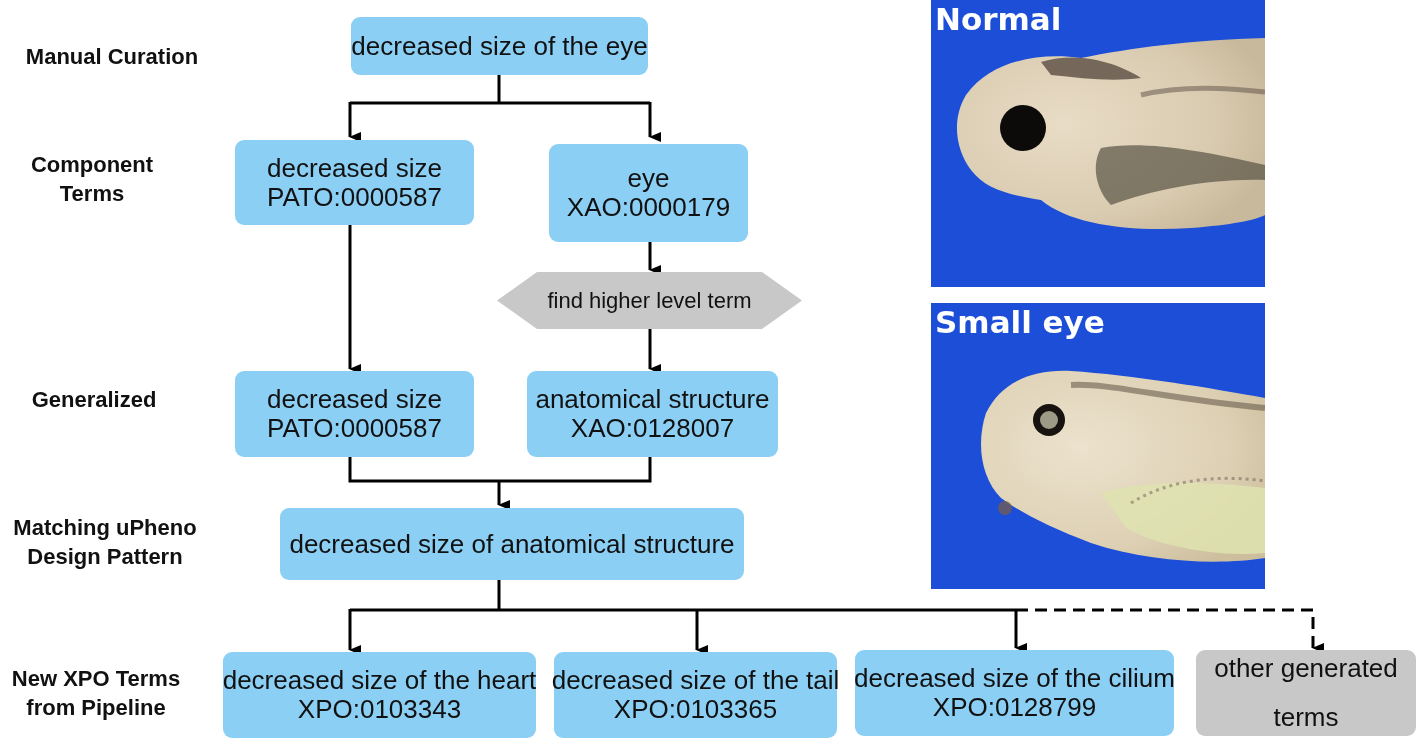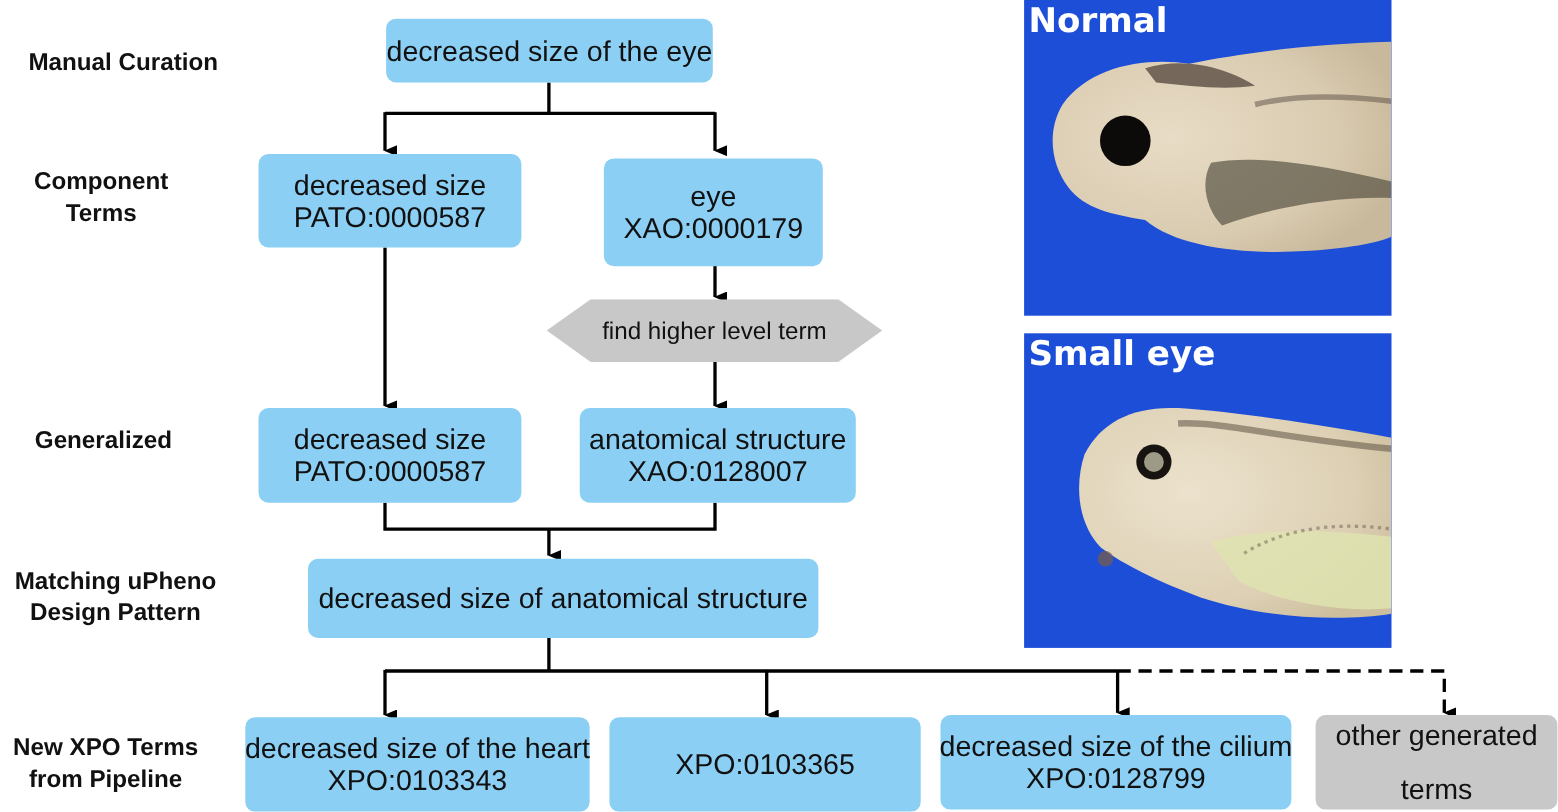--- a/index.html
+++ b/index.html
@@ -101,20 +101,21 @@
 
 <div class="box" style="left:280px;top:508px;width:464px;height:72px;">
   <div>decreased size of anatomical structure</div>
 </div>
 
 <div class="box" style="left:223px;top:652px;width:313px;height:86px;">
   <div>decreased size of the heart</div>
   <div>XPO:0103343</div>
 </div>
 <div class="box" style="left:554px;top:652px;width:283px;height:86px;">
+  <div>decreased size of the tail</div>
   <div>XPO:0103365</div>
 </div>
 <div class="box" style="left:855px;top:650px;width:319px;height:86px;">
   <div>decreased size of the cilium</div>
   <div>XPO:0128799</div>
 </div>
 <div class="box gray" style="left:1196px;top:650px;width:220px;height:86px;">
   <div>other generated</div>
   <div>terms</div>
 </div>

